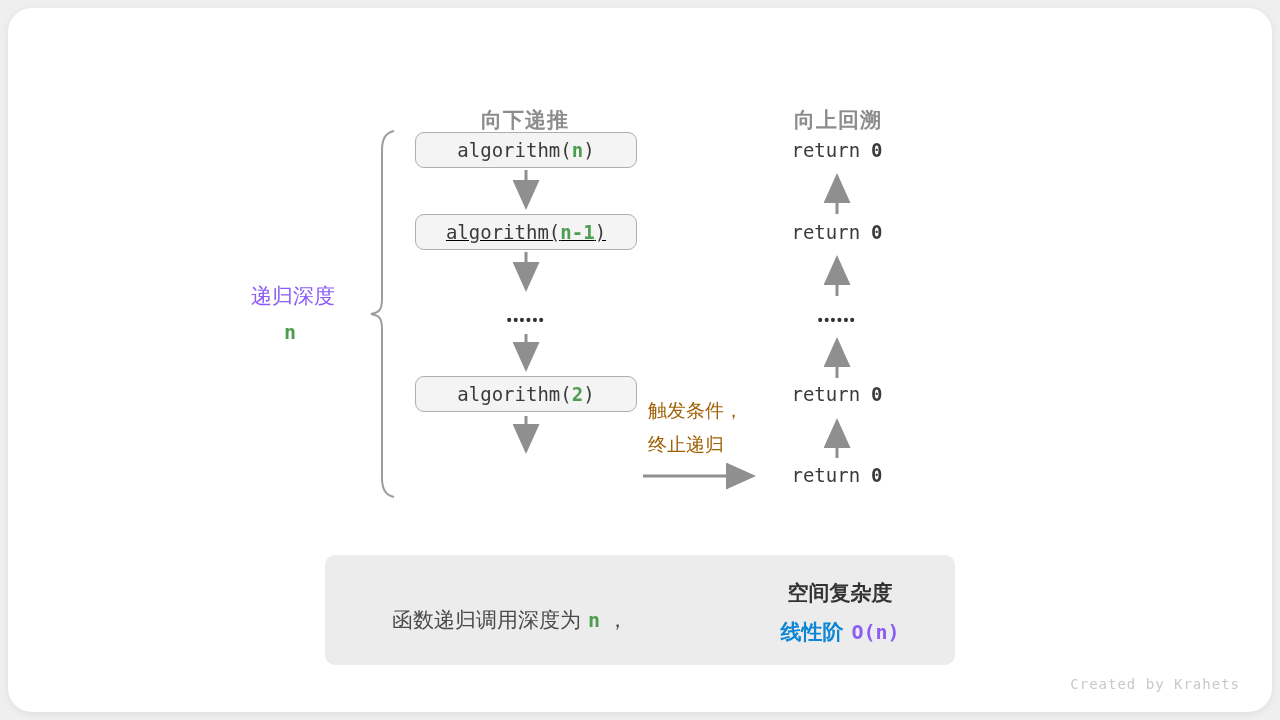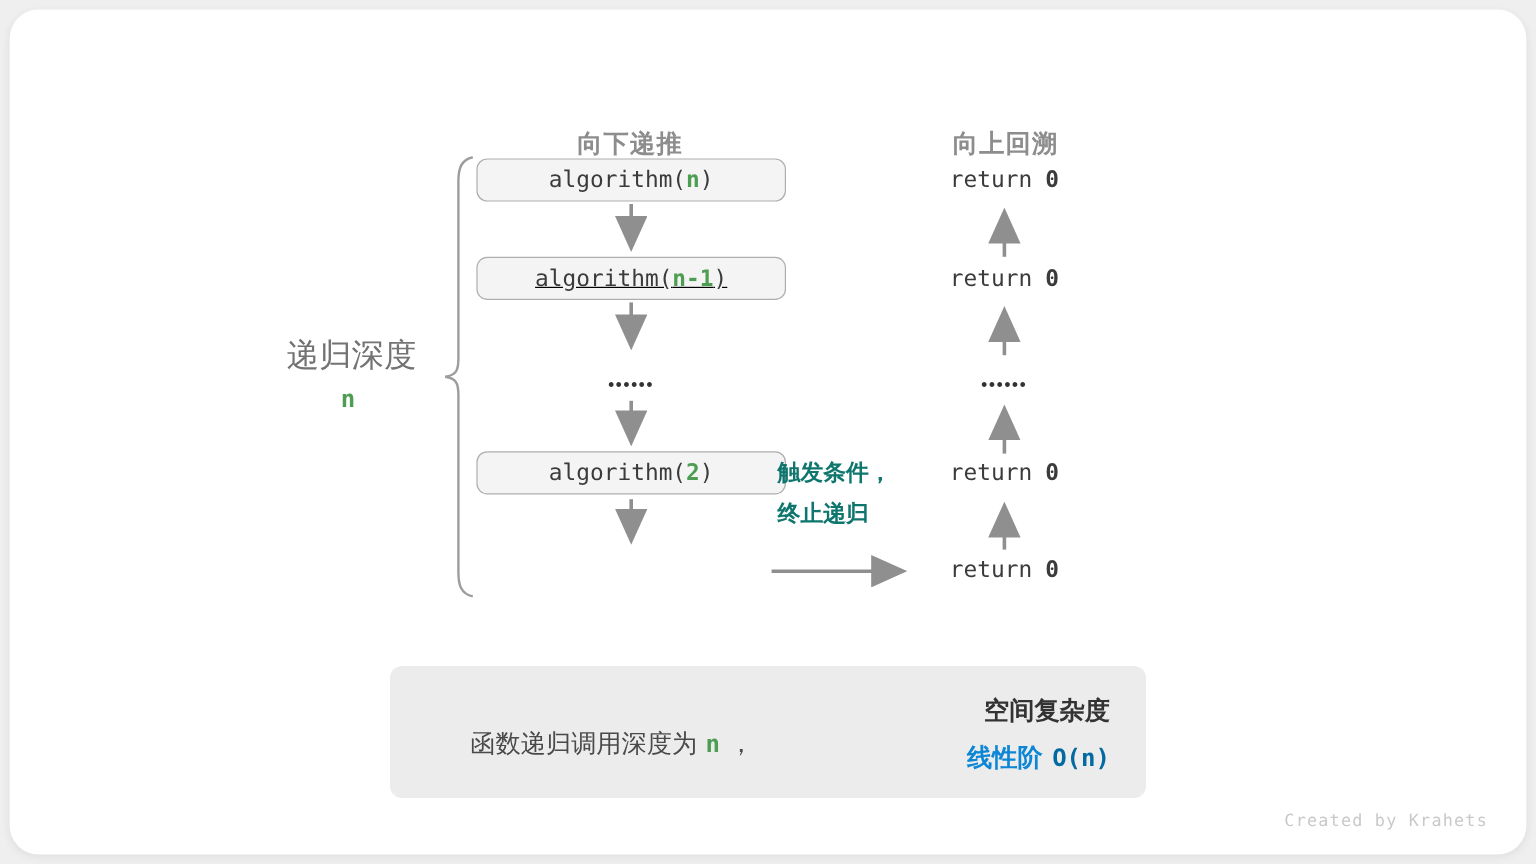--- a/index.html
+++ b/index.html
@@ -35,21 +35,21 @@
     font-weight: bold;
     color: #8d8d8d;
     letter-spacing: 1px;
     white-space: nowrap;
     margin-top: 48px;
   }
   .call-box {
     position: absolute;
     left: 526px;
     transform: translate(-50%, -50%);
-    width: 258px; height: 36px;
+    width: 222px; height: 36px;
     background: #f4f4f4;
     border: 1.5px solid #aeaeae;
     border-radius: 9px;
     display: flex; align-items: center; justify-content: center;
     white-space: nowrap;
   }
   .code {
     font-family: "DejaVu Sans Mono", "Liberation Mono", monospace;
     font-size: 19px;
     color: #3b3b3b;
@@ -68,36 +68,36 @@
     font-size: 14px;
     font-weight: bold;
     color: #333333;
     letter-spacing: 1.5px;
     white-space: nowrap;
   }
   .depth-label {
     position: absolute;
     left: 293px; top: 296px;
     transform: translate(-50%, -50%);
-    font-size: 27px;
-    color: #737373;
+    font-size: 21px;
+    color: #8b5cf6;
     white-space: nowrap;
   }
   .depth-var {
     position: absolute;
     left: 290px; top: 332px;
     transform: translate(-50%, -50%);
     font-size: 20px;
   }
   .trigger-note {
     position: absolute;
-    left: 648px; top: 378px;
+    left: 648px; top: 394px;
     font-size: 19px;
-    font-weight: bold;
-    color: #0f766e;
+    font-weight: normal;
+    color: #a16207;
     line-height: 34px;
     white-space: nowrap;
   }
   .summary-box {
     position: absolute;
     left: 325px; top: 555px;
     width: 630px; height: 110px;
     background: #ececec;
     border-radius: 10px;
   }
@@ -111,36 +111,36 @@
     line-height: 38px;
     white-space: nowrap;
     margin-top: 28px;
   }
   .summary-left .code { font-size: 20px; color: #4a4a4a; }
   .inline-var { margin: 0 7px; font-size: 20px; }
   .summary-right {
     position: absolute;
     left: 755px; top: 573px;
     width: 170px;
-    text-align: right;
+    text-align: center;
     line-height: 39px;
     white-space: nowrap;
   }
   .summary-title {
     font-size: 21px;
     font-weight: bold;
     color: #333333;
   }
   .summary-result {
     font-size: 21px;
     font-weight: bold;
     color: #0d87d5;
   }
   .summary-result .code {
-    color: #0369a1;
+    color: #8b5cf6;
     font-weight: bold;
     font-size: 20px;
     margin-left: 8px;
   }
   .credit {
     position: absolute;
     right: 40px; top: 676px;
     font-family: "DejaVu Sans Mono", "Liberation Mono", monospace;
     font-size: 14px;
     color: #c9c9c9;

